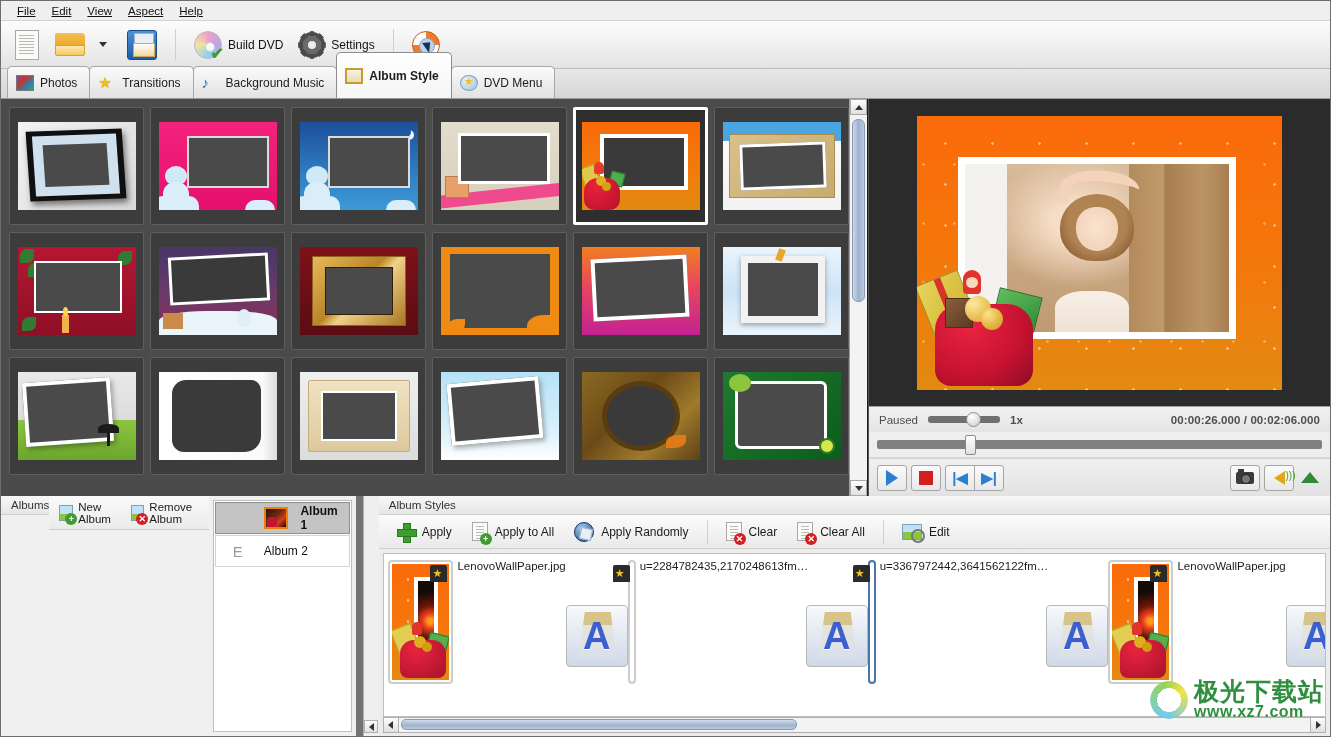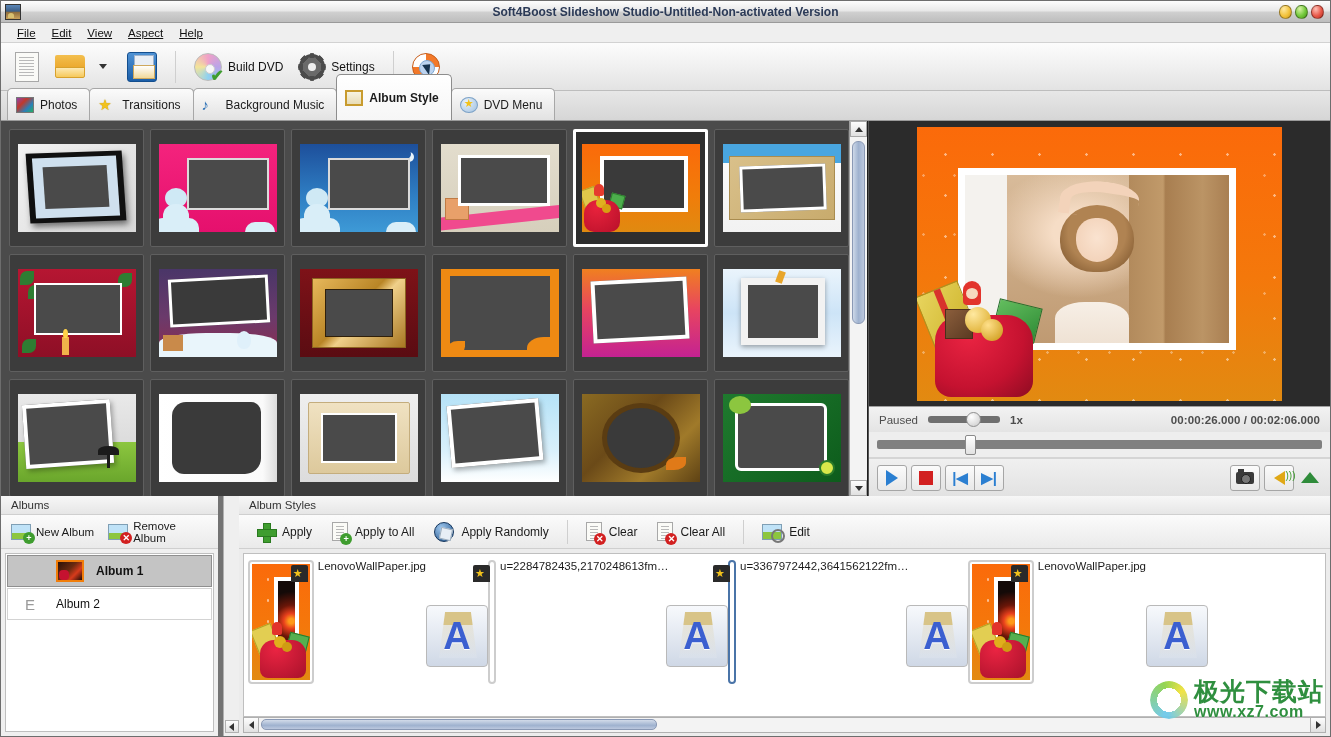--- a/index.html
+++ b/index.html
@@ -422,21 +422,21 @@
   .spacer { margin-left:auto; }
   .cam-ic { width:18px;height:12px;background:#3a3a3a;border-radius:2px;position:relative; }
   .cam-ic:before{content:"";position:absolute;left:5px;top:2px;width:8px;height:8px;border-radius:50%;background:#777;border:1px solid #222;}
   .cam-ic:after{content:"";position:absolute;left:2px;top:-3px;width:6px;height:3px;background:#3a3a3a;}
   .spk-ic { width:0;height:0;border-top:7px solid transparent;border-bottom:7px solid transparent;border-right:11px solid #e0a816; position:relative;}
   .spk-ic:after{content:")))";position:absolute;left:12px;top:-8px;font-size:10px;color:#3f9d2f;}
   .vol-tri { width:0;height:0;border-left:9px solid transparent;border-right:9px solid transparent;border-bottom:11px solid #2e8b3a; }
 
   
   .bottom { flex: 0 0 240px; display: flex; background:#ececec; }
-  .albums-pane { flex: 0 0 222px; display:flex; flex-direction:column; border-right:5px solid #737373; background:#f0f0f0; }
+  .albums-pane { flex: 0 0 222px; display:flex; flex-direction:row; border-right:7px solid #737373; background:#f0f0f0; }
   .pane-title {
     height:19px; flex:0 0 19px; display:flex; align-items:center; padding-left:10px;
     background: linear-gradient(to bottom,#f7f7f7,#e6e6e6);
     border-bottom:1px solid #cfcfcf; font-size:11.5px; color:#333;
   }
   .albums-toolbar {
     height:34px; flex:0 0 34px; display:flex; align-items:center; gap:2px; padding:0 4px;
     background: linear-gradient(to bottom,#fbfbfb,#eaeaea); border-bottom:1px solid #cfcfcf;
   }
   .ab-btn { display:flex;align-items:center;gap:5px;padding:3px 5px;border:1px solid transparent;border-radius:3px;cursor:default; }
@@ -583,29 +583,20 @@
   .wm-cn { font-size:25px; font-weight:bold; color:#2f8f3f; letter-spacing:1px;
      text-shadow: 0 0 2px rgba(255,255,255,.9); }
   .wm-url { font-size:16px; font-weight:bold; color:#2f8f3f; letter-spacing:.5px;
      text-shadow: 0 0 2px rgba(255,255,255,.9); }
 </style>
 </head>
 <body>
 
 <div id="app">
 
-  <div class="titlebar">
-    <div class="app-icon"></div>
-    <div class="title-text">Soft4Boost Slideshow Studio-Untitled-Non-activated Version</div>
-    <div class="win-buttons">
-      <div class="win-btn min"></div>
-      <div class="win-btn max"></div>
-      <div class="win-btn close"></div>
-    </div>
-  </div>
 
   <div class="menubar">
     <div class="menu-item"><span class="u">File</span></div>
     <div class="menu-item"><span class="u">Edit</span></div>
     <div class="menu-item"><span class="u">View</span></div>
     <div class="menu-item"><span class="u">Aspect</span></div>
     <div class="menu-item"><span class="u">Help</span></div>
   </div>
 
   <div class="toolbar">

